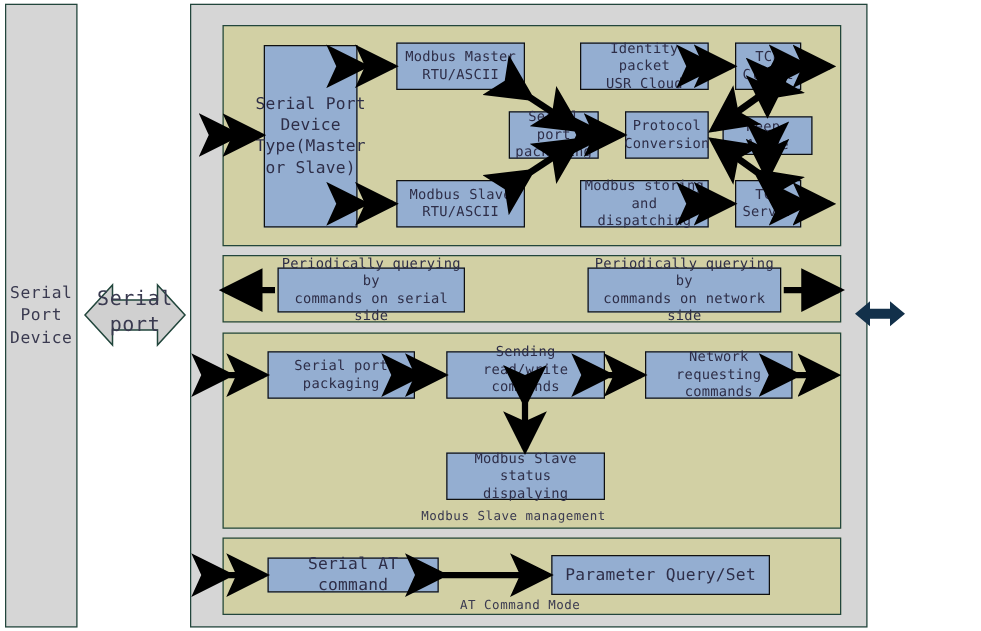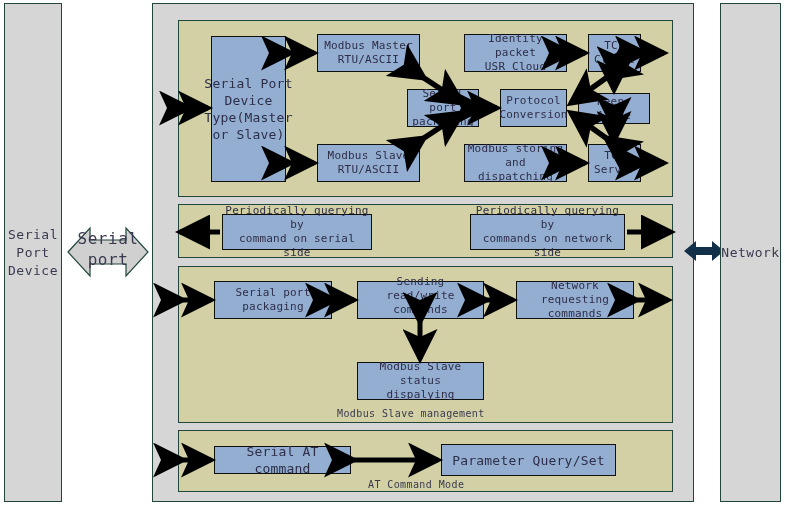--- a/index.html
+++ b/index.html
@@ -216,21 +216,21 @@
 
       <line x1="645" y1="163" x2="664" y2="163"></line>
     </g>
   </svg>
 
   <div class="group" style="left:178px; top:204px; width:495px; height:54px;"></div>
 
   <div class="node" style="left:222px; top:214px; width:150px; height:36px;">
     <div>
       <div>Periodically querying by</div>
-      <div>command on serial side</div>
+      <div>commands on serial side</div>
     </div>
   </div>
 
   <div class="node" style="left:470px; top:214px; width:155px; height:36px;">
     <div>
       <div>Periodically querying by</div>
       <div>commands on network side</div>
     </div>
   </div>
 
@@ -299,17 +299,14 @@
       <line x1="354" y1="460" x2="438" y2="460"></line>
     </g>
   </svg>
 
   <svg class="arrow-svg" style="left:684px; top:238px;" width="40" height="26" viewBox="0 0 40 26">
     <g fill="#12304a" stroke="none">
       <polygon points="0,13 12,3 12,9 28,9 28,3 40,13 28,23 28,17 12,17 12,23"></polygon>
     </g>
   </svg>
 
-  <div class="side-panel" style="left:720px; top:3px; width:61px; height:499px;">
-    <div>Network</div>
-  </div>
 
 </div>
 
 </body></html>

